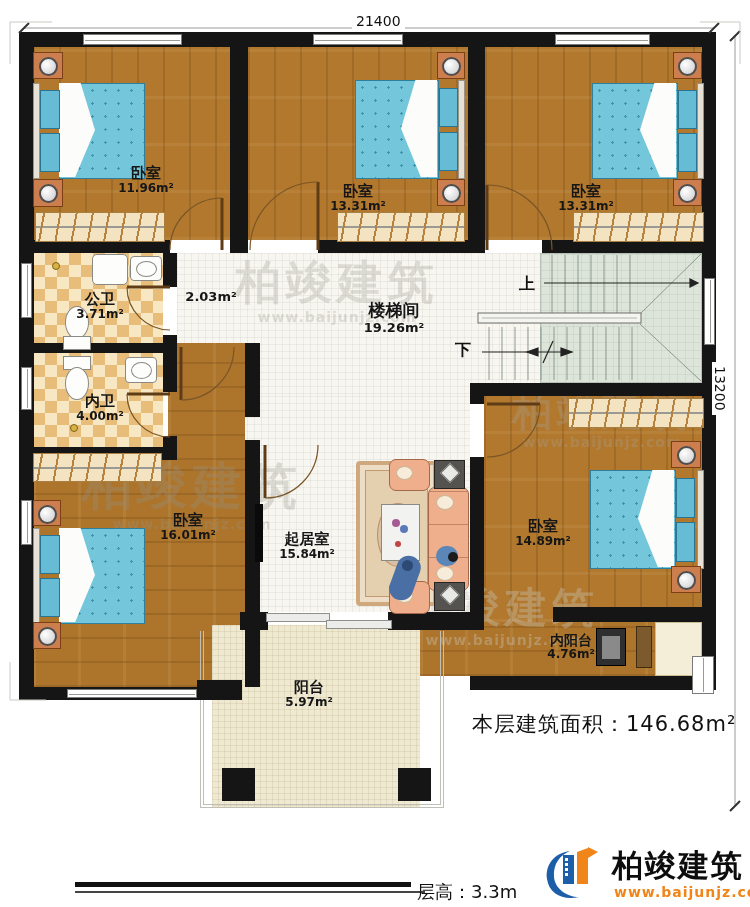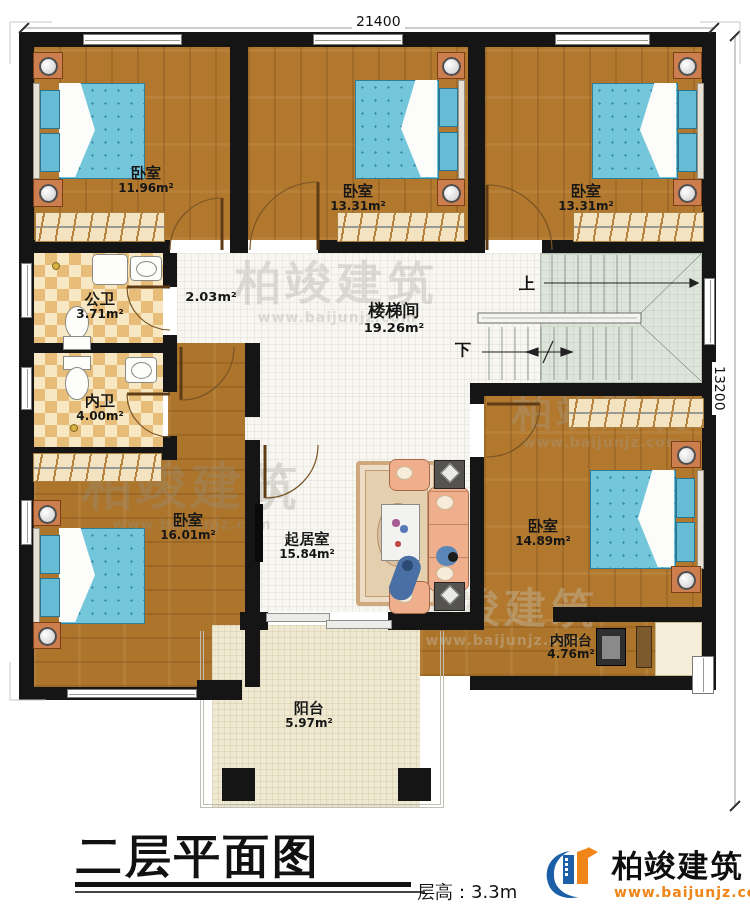--- a/index.html
+++ b/index.html
@@ -359,32 +359,32 @@
     <span class="ar">15.84m²</span>
   </div>
   <div class="lbl" style="left:543px;top:518px">
     <span class="nm">卧室</span>
     <span class="ar">14.89m²</span>
   </div>
   <div class="lbl" style="left:571px;top:632px">
     <span class="nm" style="font-size:14px">内阳台</span>
     <span class="ar">4.76m²</span>
   </div>
-  <div class="lbl" style="left:309px;top:700px">
+  <div class="lbl" style="left:309px;top:679px">
     <span class="nm">阳台</span>
     <span class="ar">5.97m²</span>
   </div>
 
   <div class="stairlbl" style="left:519px;top:274px">上</div>
   <div class="stairlbl" style="left:455px;top:340px">下</div>
 
   <div class="dim" style="left:352px;top:13px">21400</div>
   <div class="dim" style="left:728px;top:362px;transform:rotate(90deg);transform-origin:left top">13200</div>
 
-  <div class="bigtitle" style="left:76px;top:826px">二层平面图</div>
+  <div class="areanote" style="left:472px;top:710px">本层建筑面积：146.68m²</div>
   <div class="abs" style="left:75px;top:882px;width:336px;height:5px;background:#111"></div>
   <div class="abs" style="left:75px;top:891px;width:350px;height:2px;background:#444"></div>
   <div class="fh" style="left:417px;top:880px">层高：3.3m</div>
 
   <svg class="ov" style="left:540px;top:843px" width="66" height="60" viewBox="0 0 66 60">
     <path d="M30,8 C14,10 5,22 7,36 C9,51 24,58 39,54 C27,54 15,46 14,34 C13,21 20,12 30,8 Z" fill="#1c5fa8"></path>
     <rect x="23" y="12" width="11" height="29" fill="#1c5fa8"></rect>
     <rect x="25" y="15" width="3" height="3" fill="#fff"></rect>
       <rect x="25" y="20" width="3" height="3" fill="#fff"></rect>
     <rect x="25" y="25" width="3" height="3" fill="#fff"></rect>

